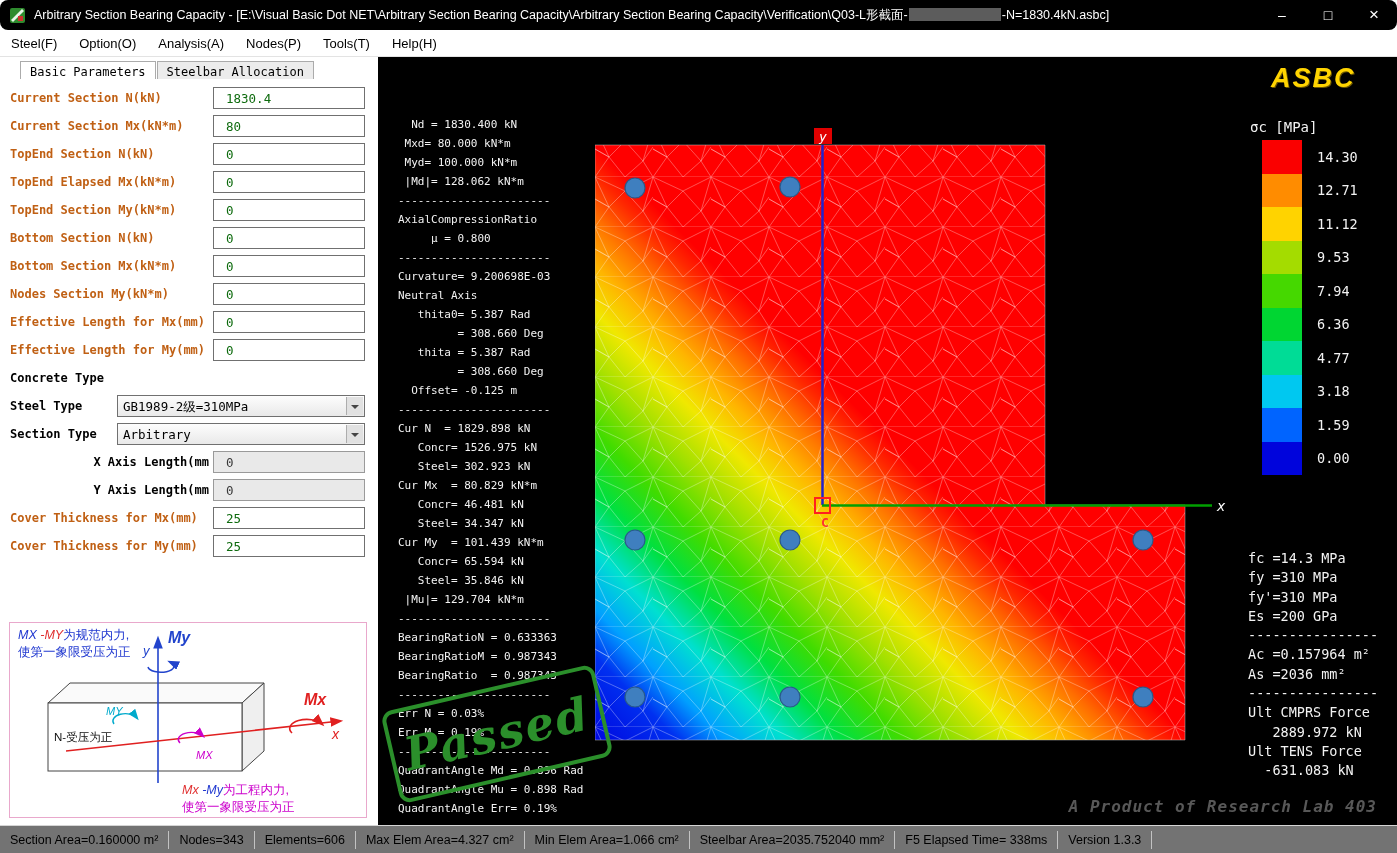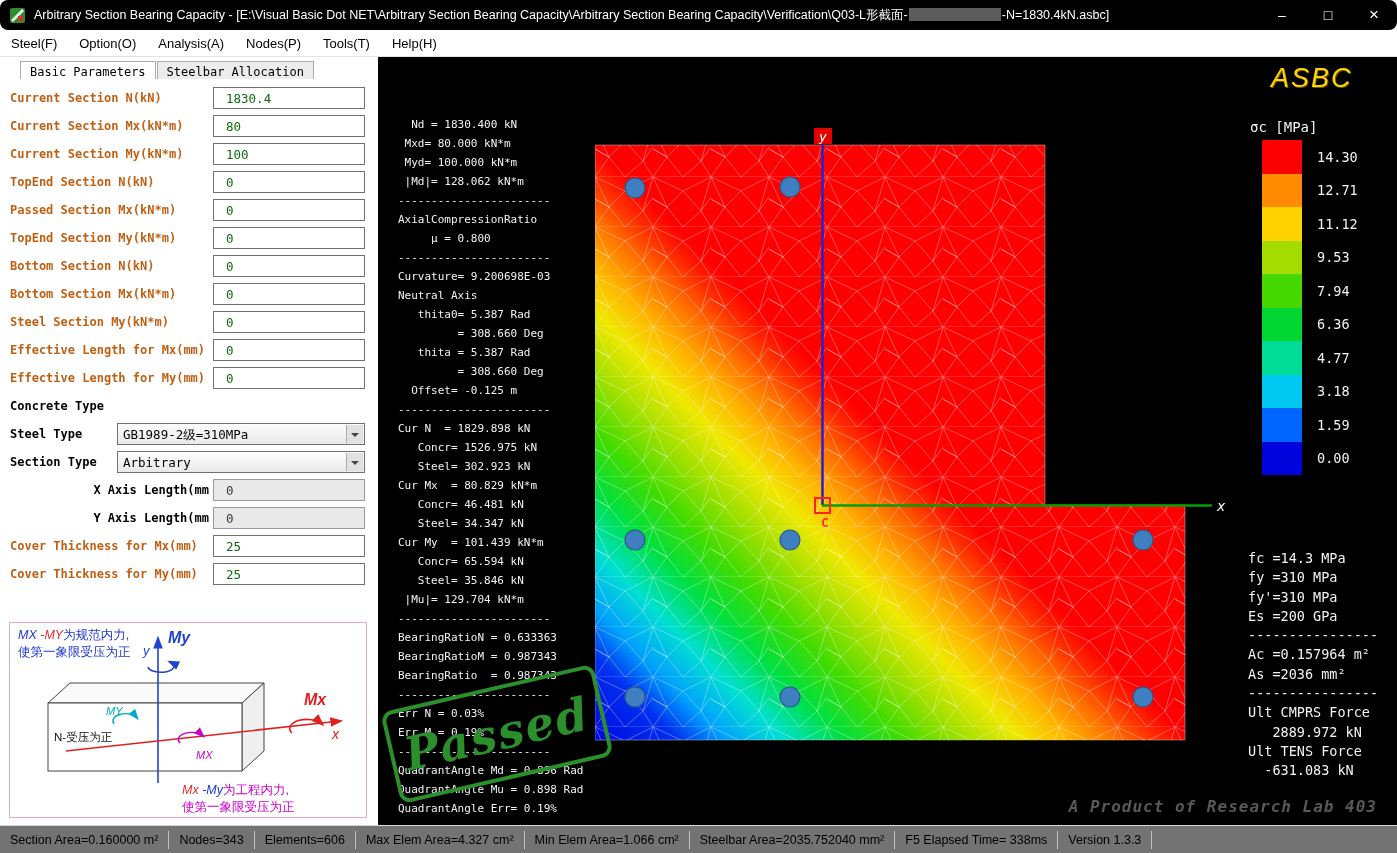--- a/index.html
+++ b/index.html
@@ -49,21 +49,21 @@
 
   
   .main { position:absolute; left:378px; top:57px; right:0; bottom:28px; background:#000; color:#F2F2F2;
           font-family:"DejaVu Sans Mono",monospace; overflow:hidden; }
   .results { position:absolute; left:20px; top:58px; font-size:11px; line-height:19px; white-space:pre; }
   .plot-wrap { position:absolute; left:217px; top:70px; width:650px; height:630px; }
   .stamp { position:absolute; left:10px; top:630px; width:218px; height:94px; border:4px solid #2B8F2B; border-radius:11px;
            transform:rotate(-13deg); display:flex; align-items:center; justify-content:center;
            color:#2B8F2B; font-family:"DejaVu Serif",serif; font-style:italic; font-weight:bold; font-size:46px;
            letter-spacing:2px; pointer-events:none; }
-  .logo { position:absolute; left:893px; top:6px; color:#FFD400; font-weight:normal; font-style:italic;
+  .logo { position:absolute; left:893px; top:6px; color:#FFD400; font-weight:bold; font-style:italic;
           font-size:27px; letter-spacing:2px; text-shadow:1px 1px 0 #6B5600; font-family:"Liberation Sans",sans-serif; }
   .legend { position:absolute; left:870px; top:58px; }
   .legend-title { font-size:14px; margin:4px 0 5px 2px; }
   .legend-row { display:flex; align-items:center; height:33.5px;margin-left:14px; }
   .sw { width:40px; height:33.5px; }
   .sw-label { margin-left:15px; font-size:13.5px; }
   .info { position:absolute; left:870px; top:492px; font-size:13.5px; line-height:19.3px; white-space:pre; }
   .watermark { position:absolute; right:20px; top:740px; color:#585858; font-weight:bold; font-style:italic;
                font-size:16px; letter-spacing:1px; }
 
@@ -112,33 +112,27 @@
             <div class="tbox">1830.4</div>
           </div>
         </div>
         <div class="row">
           <div class="lbl c-orange">Current Section Mx(kN*m)</div>
           <div class="ctrl">
             <div class="tbox">80</div>
           </div>
         </div>
         <div class="row">
-          <div class="lbl c-orange">Current Section My(kN*m)</div>
-          <div class="ctrl">
-            <div class="tbox">100</div>
-          </div>
-        </div>
-        <div class="row">
           <div class="lbl c-orange">TopEnd Section N(kN)</div>
           <div class="ctrl">
             <div class="tbox">0</div>
           </div>
         </div>
         <div class="row">
-          <div class="lbl c-orange">Passed Section Mx(kN*m)</div>
+          <div class="lbl c-orange">TopEnd Elapsed Mx(kN*m)</div>
           <div class="ctrl">
             <div class="tbox">0</div>
           </div>
         </div>
         <div class="row">
           <div class="lbl c-orange">TopEnd Section My(kN*m)</div>
           <div class="ctrl">
             <div class="tbox">0</div>
           </div>
         </div>
@@ -148,21 +142,21 @@
             <div class="tbox">0</div>
           </div>
         </div>
         <div class="row">
           <div class="lbl c-orange">Bottom Section Mx(kN*m)</div>
           <div class="ctrl">
             <div class="tbox">0</div>
           </div>
         </div>
         <div class="row">
-          <div class="lbl c-orange">Steel Section My(kN*m)</div>
+          <div class="lbl c-orange">Nodes Section My(kN*m)</div>
           <div class="ctrl">
             <div class="tbox">0</div>
           </div>
         </div>
         <div class="row">
           <div class="lbl c-orange">Effective Length for Mx(mm)</div>
           <div class="ctrl">
             <div class="tbox">0</div>
           </div>
         </div>

